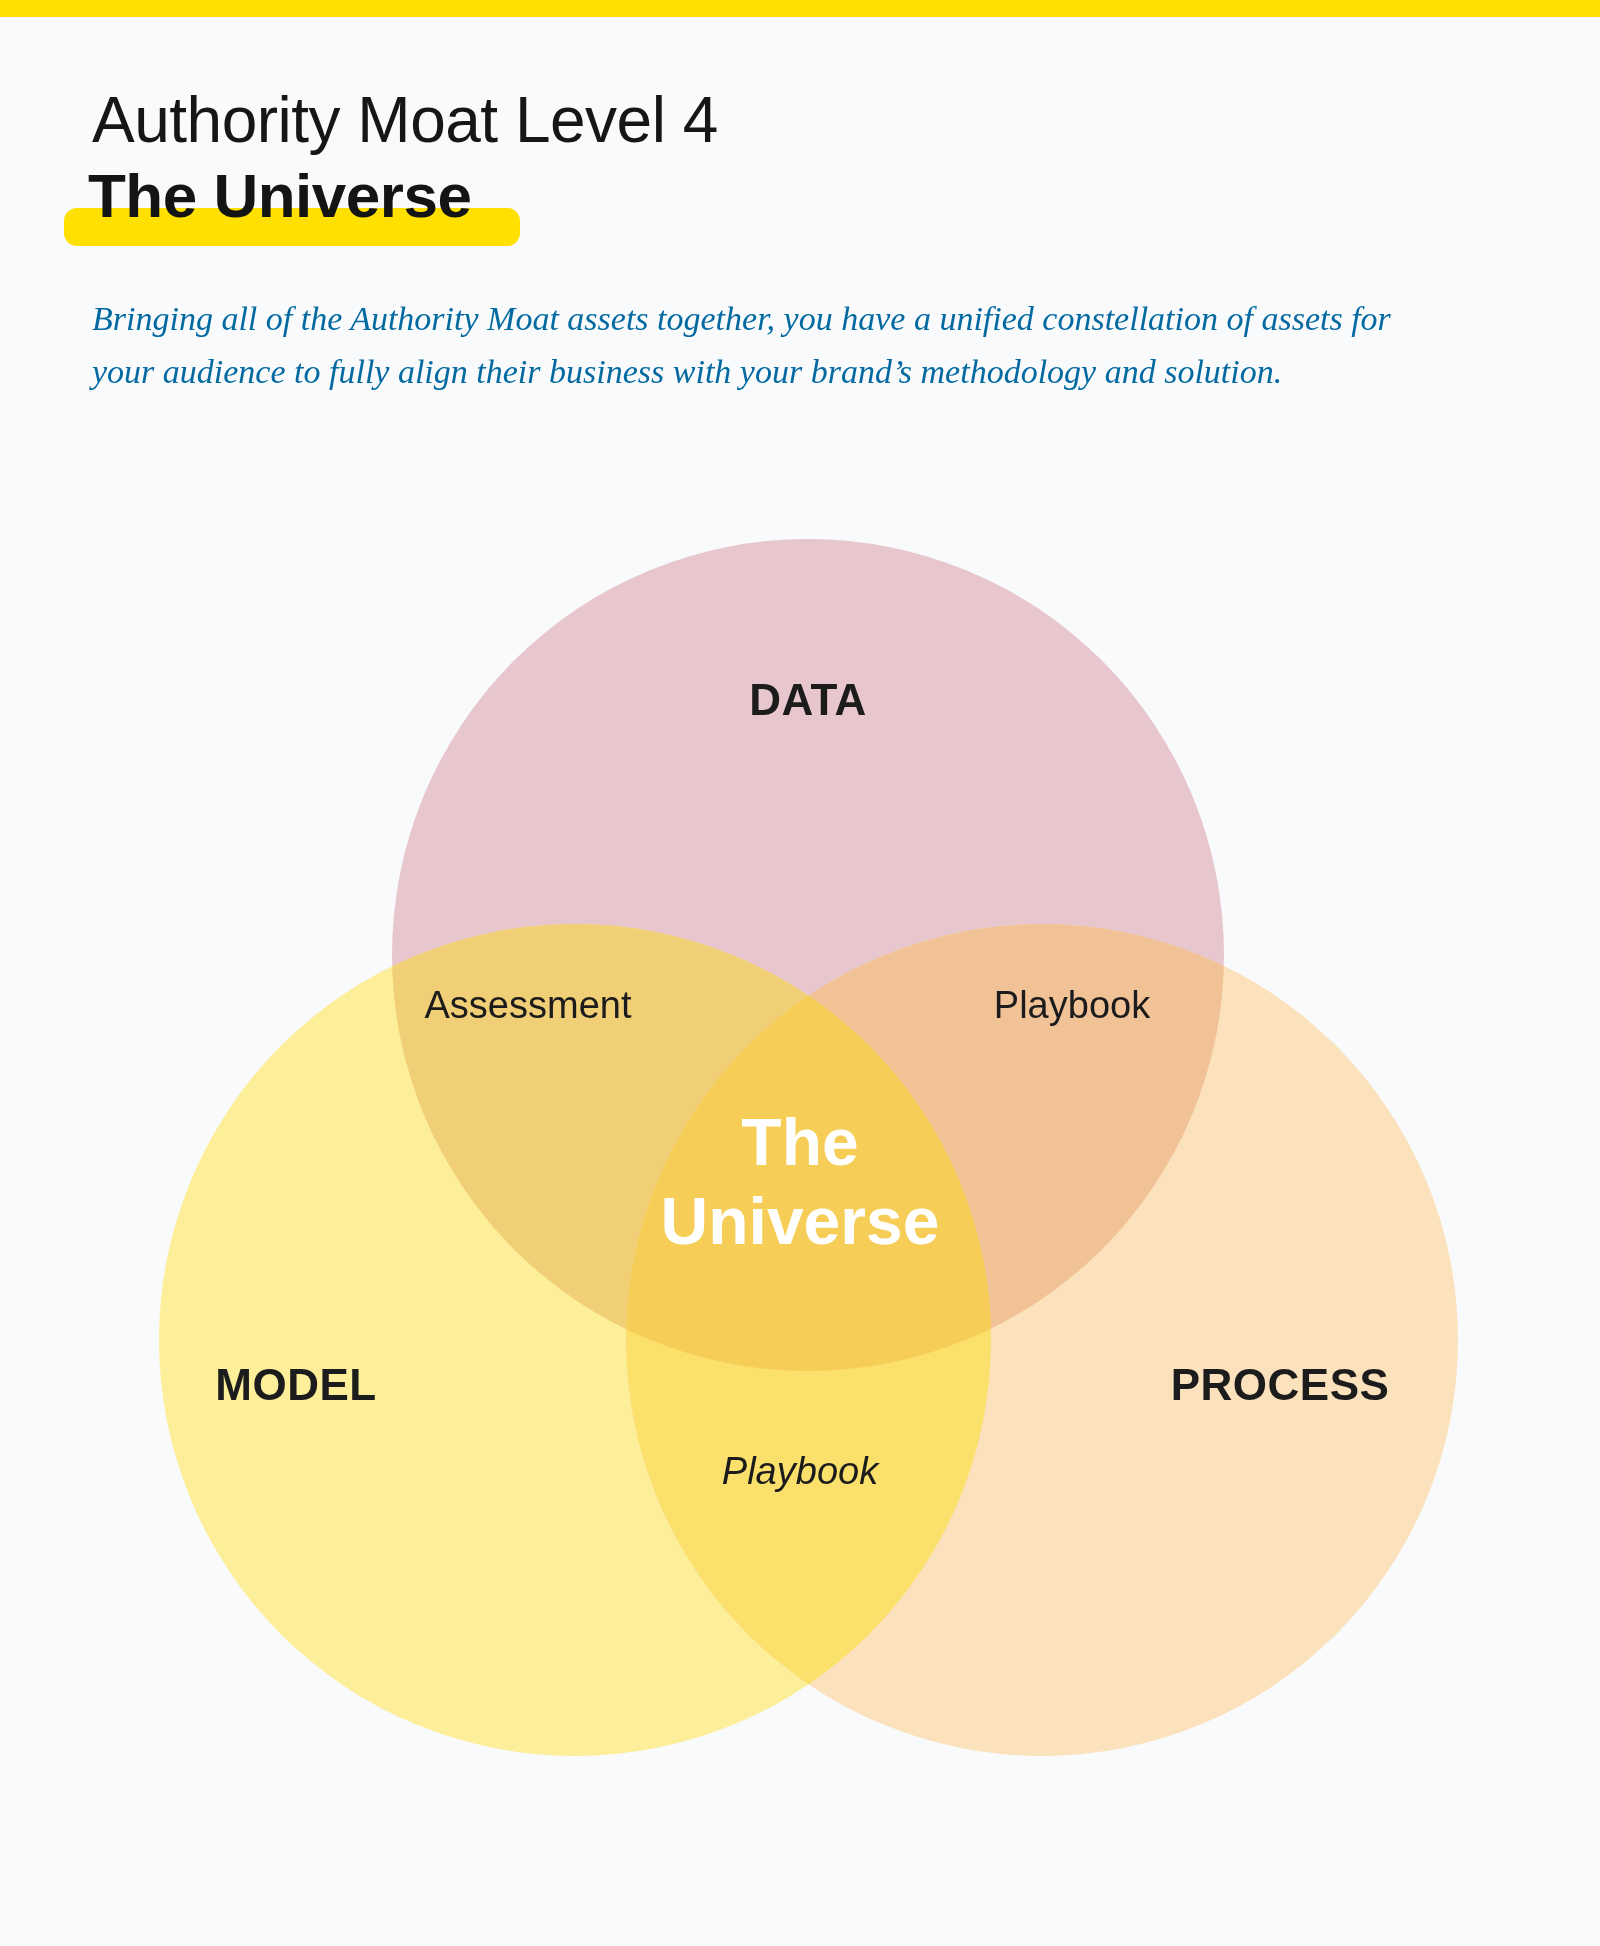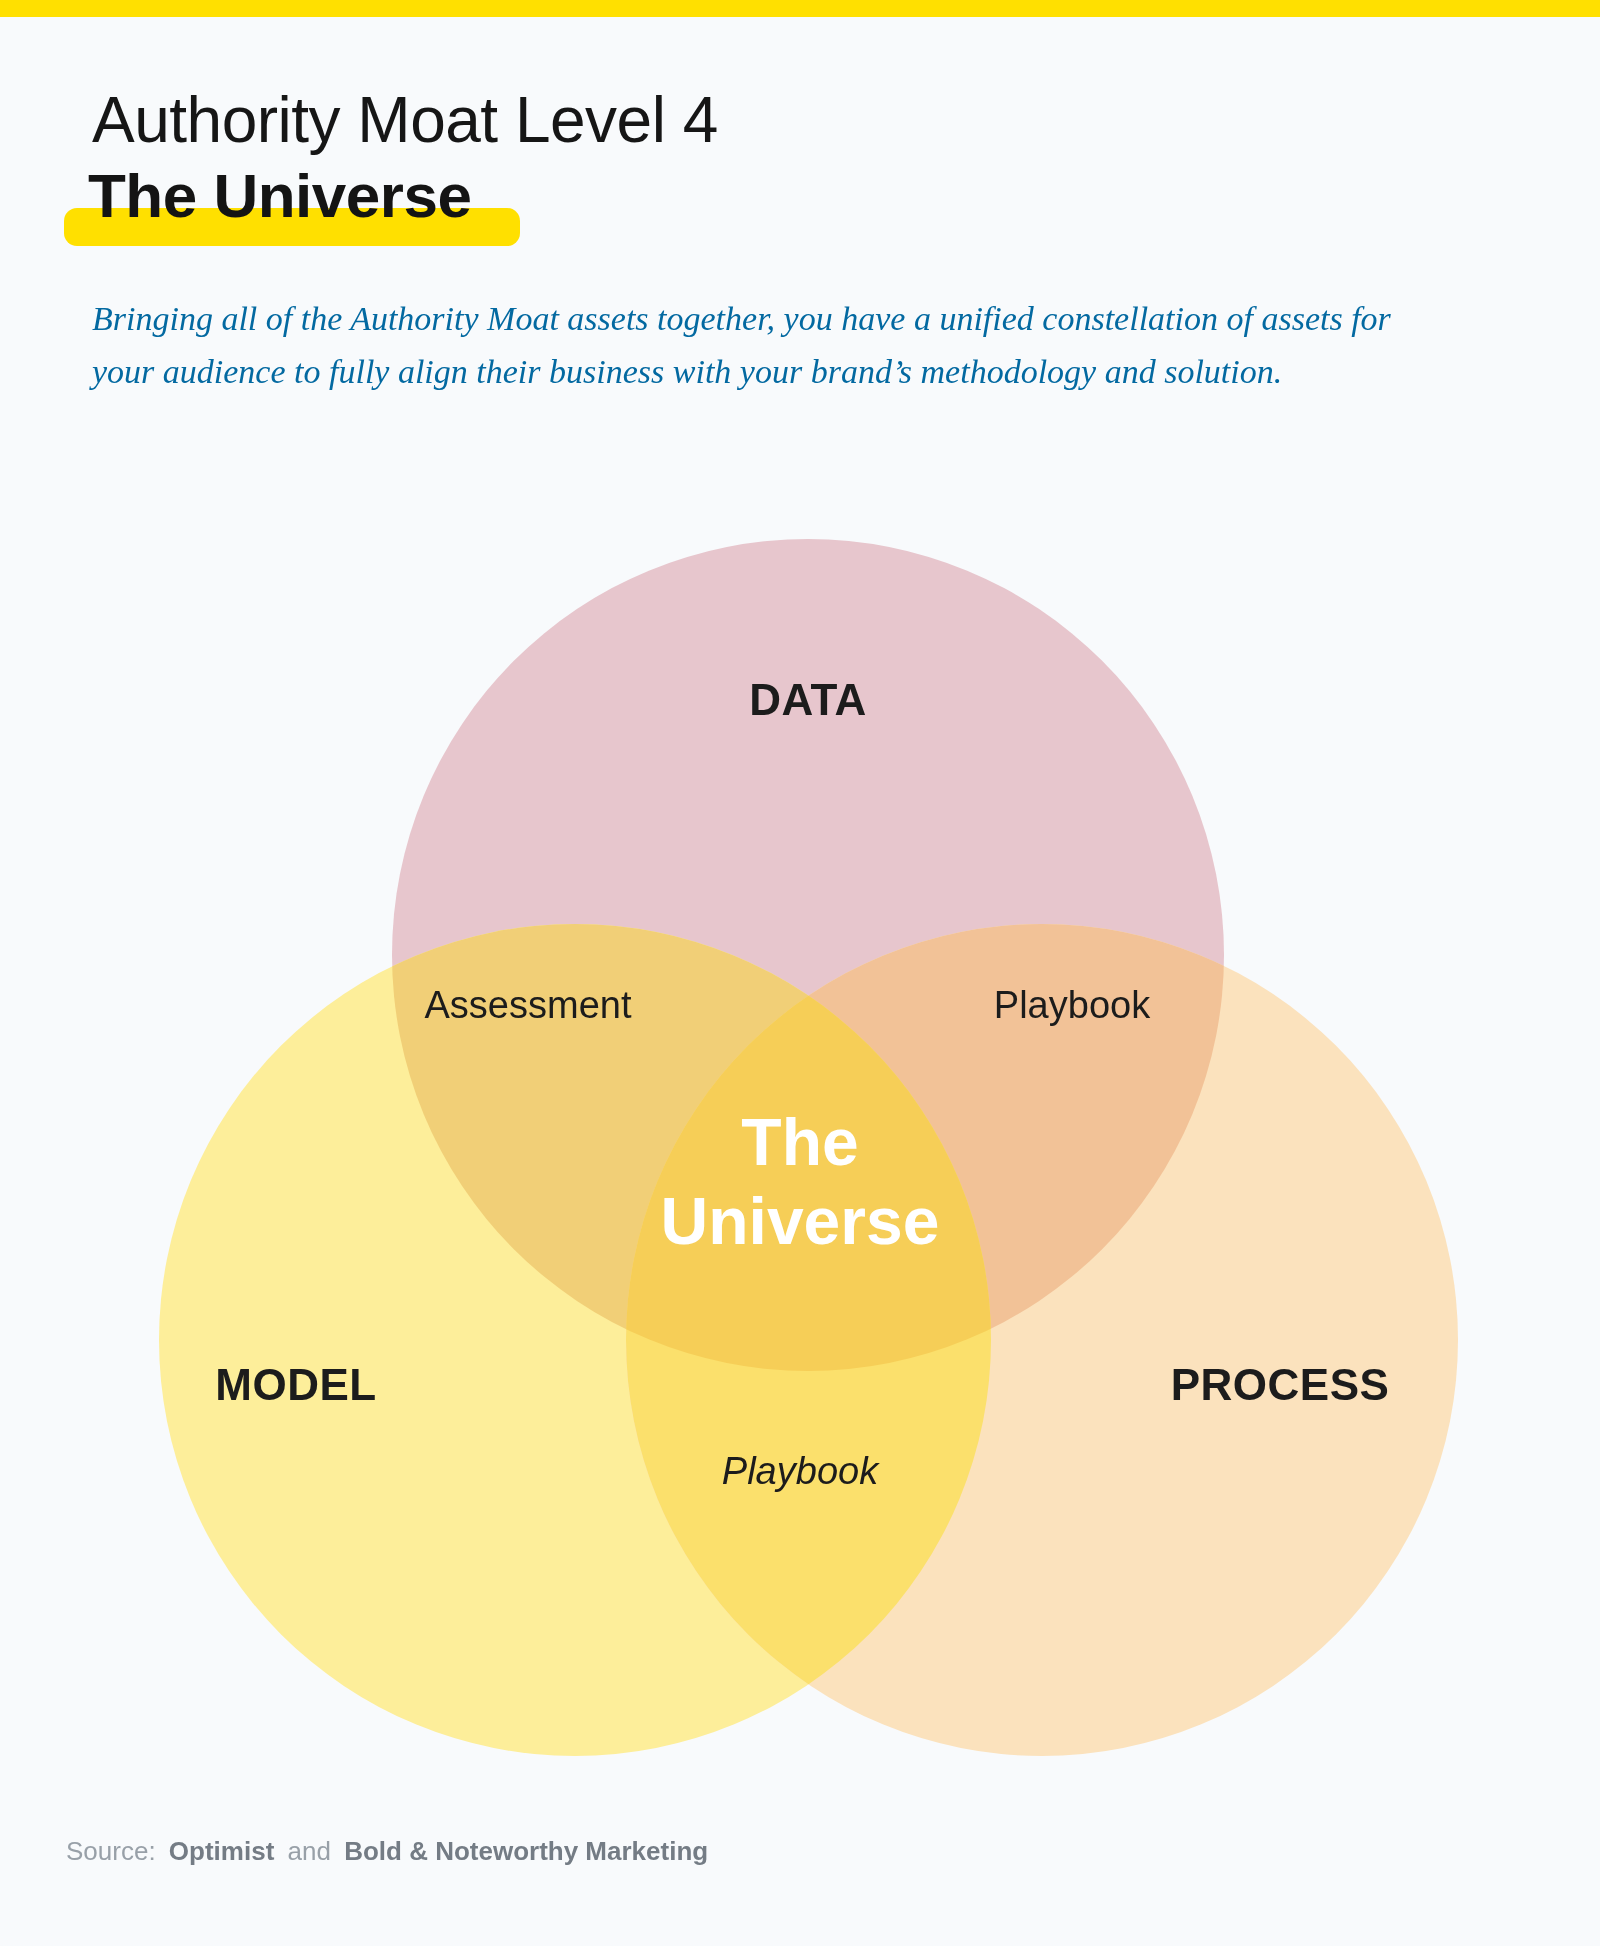--- a/index.html
+++ b/index.html
@@ -173,20 +173,14 @@
 
     <div class="venn-label set-label" style="left:808px;  top:240px;text-align:center;">DATA</div>
     <div class="venn-label pair-label" style="left:528px;  top:545px;">Assessment</div>
     <div class="venn-label pair-label" style="left:1072px; top:545px;">Playbook</div>
     <div class="venn-label center-label" style="left:800px; top:722px;">The Universe</div>
     <div class="venn-label set-label" style="left:296px;  top:925px;">MODEL</div>
     <div class="venn-label pair-label" style="left:800px;  top:1011px;font-style:italic;">Playbook</div>
     <div class="venn-label set-label" style="left:1280px; top:925px;">PROCESS</div>
   </div>
 
-  <footer class="source">
-    <span>Source:</span>
-    <span class="strong">Optimist</span>
-    <span>and</span>
-    <span class="strong">Bold &amp; Noteworthy Marketing</span>
-  </footer>
 
 </div>
 
 </body></html>

